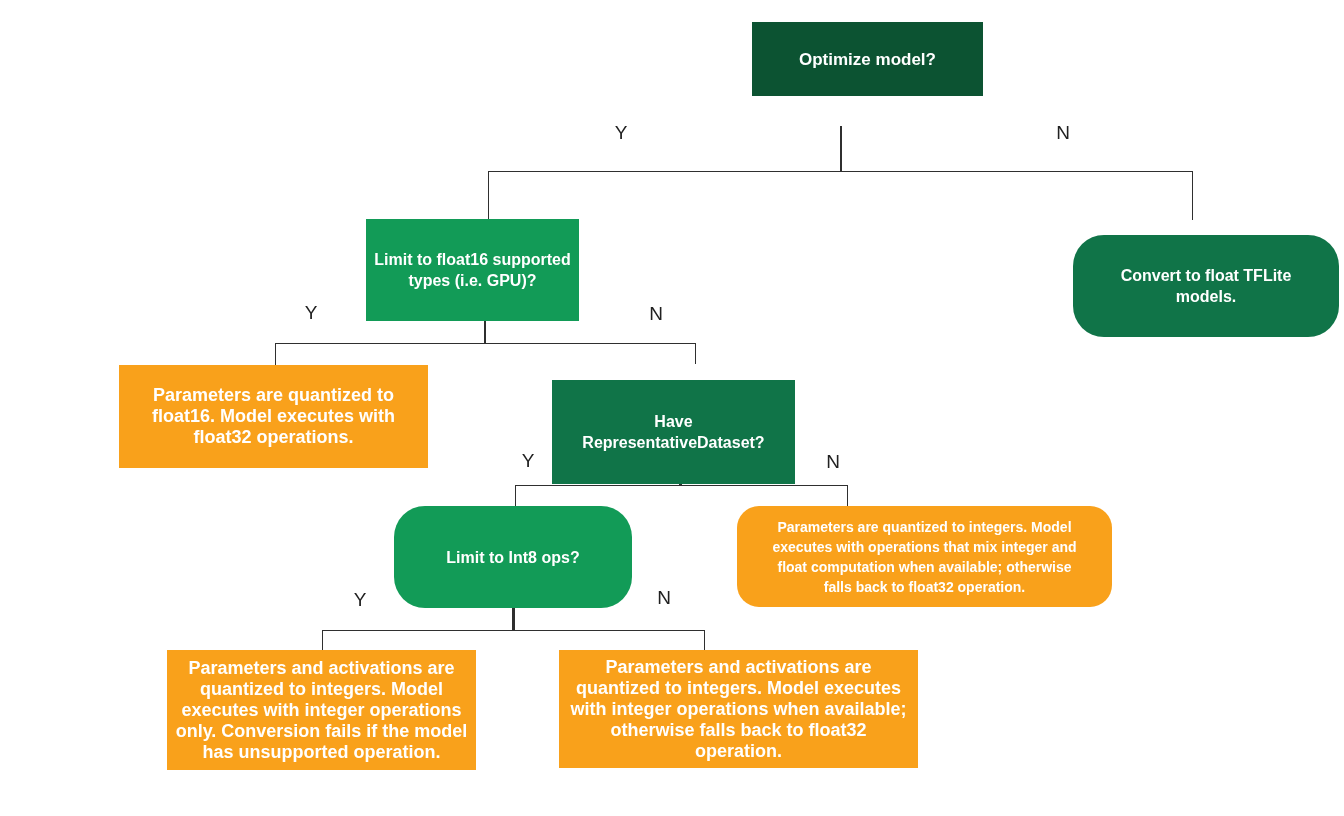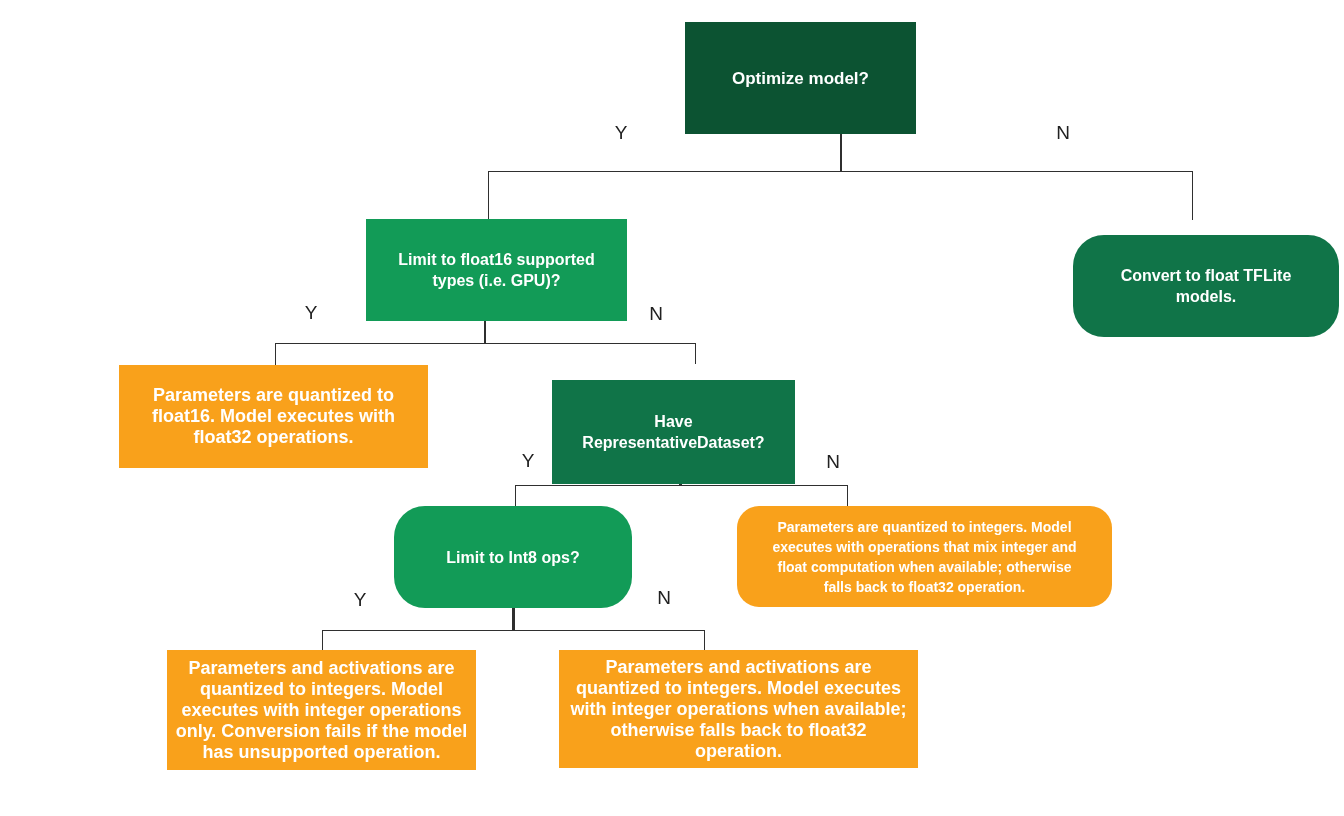--- a/index.html
+++ b/index.html
@@ -71,23 +71,23 @@
 
   <div class="edge-label" style="left:621px;top:133px;">Y</div>
   <div class="edge-label" style="left:1063px;top:133px;">N</div>
   <div class="edge-label" style="left:311px;top:313px;">Y</div>
   <div class="edge-label" style="left:656px;top:314px;">N</div>
   <div class="edge-label" style="left:528px;top:461px;">Y</div>
   <div class="edge-label" style="left:833px;top:462px;">N</div>
   <div class="edge-label" style="left:360px;top:600px;">Y</div>
   <div class="edge-label" style="left:664px;top:598px;">N</div>
 
-  <div class="node dark root" style="left:685px;top:22px;width:231px;height:112px;">Optimize model?</div>
+  <div class="node dark root" style="left:752px;top:22px;width:231px;height:74px;">Optimize model?</div>
 
-  <div class="node light" style="left:366px;top:219px;width:261px;height:102px;">Limit to float16 supported
+  <div class="node light" style="left:366px;top:219px;width:213px;height:102px;">Limit to float16 supported
 types (i.e. GPU)?</div>
 
   <div class="node mid" style="left:1073px;top:235px;width:266px;height:102px;border-radius:31px;">Convert to float TFLite
 models.</div>
 
   <div class="node orange" style="left:119px;top:365px;width:309px;height:103px;">Parameters are quantized to
 float16. Model executes with
 float32 operations.</div>
 
   <div class="node mid" style="left:552px;top:380px;width:243px;height:104px;">Have

